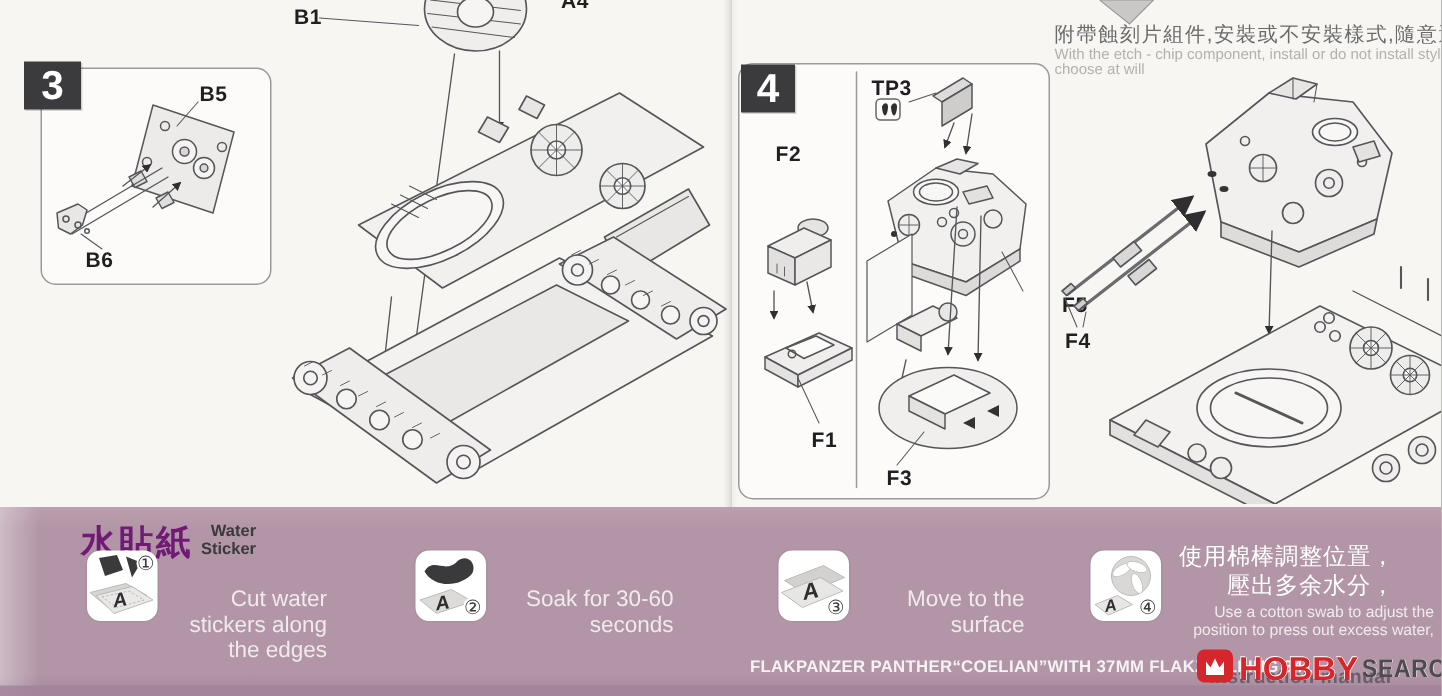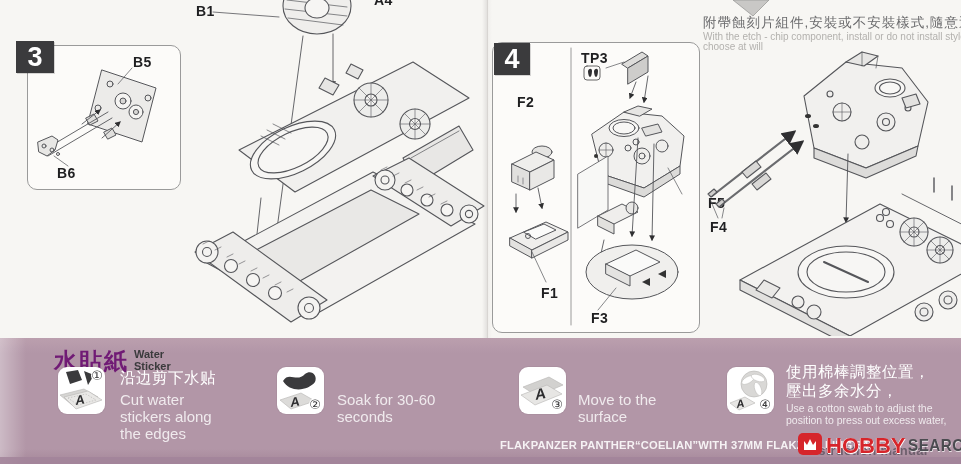--- a/index.html
+++ b/index.html
@@ -1,19 +1,20 @@
 <!DOCTYPE html>
 <html><head>
 <meta charset="utf-8">
 <style>
   html,body{margin:0;padding:0;background:#888;}
   #screen{
     position:relative;width:961px;height:464px;overflow:hidden;
     background:#f7f6f3;
     font-family:"Liberation Sans","DejaVu Sans",sans-serif;
+    text-align:right;
   }
   .abs{position:absolute;}
   
   .spine{left:482px;top:0;width:10px;height:338px;
     background:linear-gradient(90deg,rgba(0,0,0,0) 0%,rgba(70,60,65,0.10) 45%,rgba(70,60,65,0.04) 60%,rgba(0,0,0,0) 100%);}
   .spine-line{left:487px;top:0;width:1px;height:338px;background:#d8d5d2;}
   
   .panel{border:1.4px solid #9a9a9a;border-radius:10px;background:#fcfbf9;}
   .badge{background:#3b3b3d;color:#ffffff;display:flex;align-items:center;justify-content:center;
     font-weight:bold;font-size:27px;line-height:1;box-shadow:1px 1px 0 rgba(0,0,0,0.15);}
@@ -339,21 +340,20 @@
     <svg width="47" height="47" viewBox="0 0 47 47">
       <polygon points="2,28 26,22 40,30 14,38" fill="#d6d5d3" stroke="#b7b6b4" stroke-width="0.6"></polygon>
       <polygon points="6,30 30,24 44,33 18,42" fill="#e9e8e6" stroke="#b7b6b4" stroke-width="0.6"></polygon>
       <polygon points="10,31 28,27 38,33 20,38" fill="none" stroke="#b0afad" stroke-width="0.6" stroke-dasharray="1.5,1.5"></polygon>
       <polygon points="8,5 20,3 24,13 12,17" fill="#3a3a3c"></polygon>
       <polygon points="26,4 36,8 30,18" fill="#3a3a3c"></polygon>
       <text x="18" y="38" font-size="13" font-weight="bold" font-style="italic" fill="#2e2e30" transform="rotate(-10 18 38)">A</text>
     </svg>
     <span class="dstep-num" style="right:2px;top:2px;">①</span>
   </div>
-  <div class="abs dstep-zh" style="left:120px;top:369px;">沿边剪下水贴</div>
   <div class="abs dstep-en" style="left:120px;top:392px;width:98px;">Cut water stickers along the edges</div>
 
   <div class="abs dstep-icon" style="left:277px;top:367px;">
     <svg width="47" height="47" viewBox="0 0 47 47">
       <path d="M6,14 C12,4 20,16 28,7 C34,2 41,8 38,15 C31,24 13,26 6,14 z" fill="#3a3a3c"></path>
       <polygon points="3,33 24,26 38,34 14,42" fill="#dcdbd9" stroke="#b7b6b4" stroke-width="0.6"></polygon>
       <text x="14" y="40" font-size="13" font-weight="bold" font-style="italic" fill="#2e2e30" transform="rotate(-10 14 40)">A</text>
     </svg>
     <span class="dstep-num" style="right:3px;bottom:3px;">②</span>
   </div>

